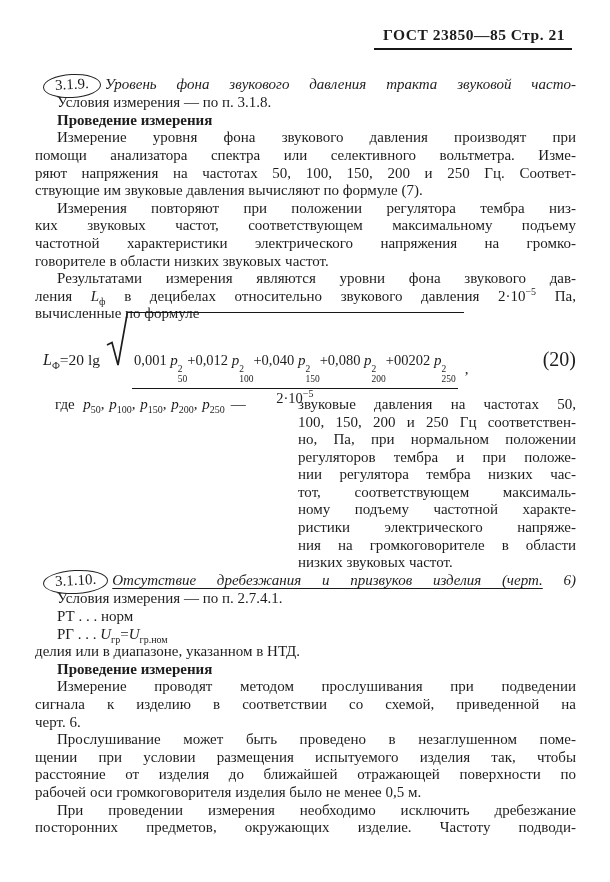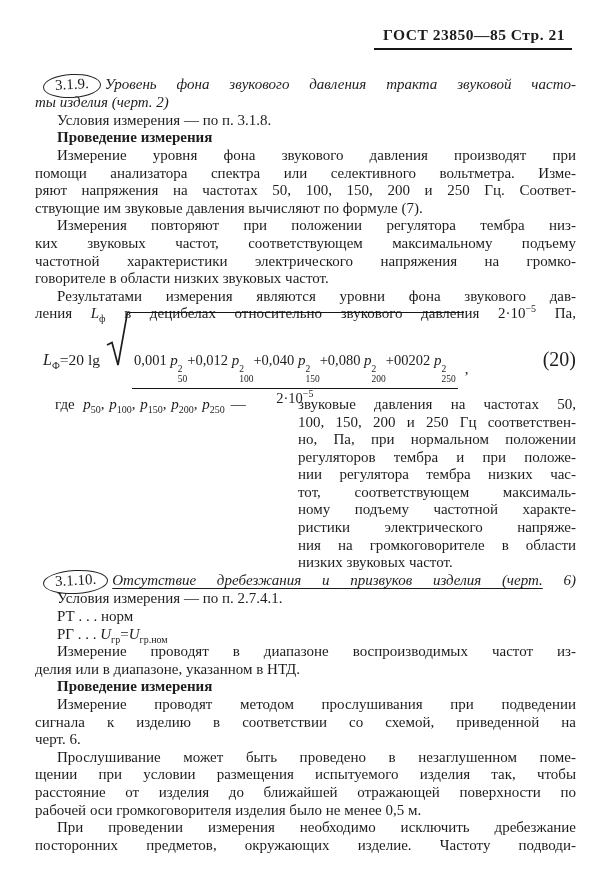--- a/index.html
+++ b/index.html
@@ -66,37 +66,37 @@
 
 <div class="page">
 
   <div class="hdr">
     <span class="hdr-in">ГОСТ 23850—85 Стр. 21</span>
   </div>
 
   <div class="ln j ind">
     <span class="circled">3.1.9.</span><span class="it">Уровень фона звукового давления тракта звуковой часто-</span>
   </div>
-  <div class="ln last it">ты изделия (черт. 2)</div>
 
   <div class="ln last ind">Условия измерения — по п. 3.1.8.</div>
   <div class="ln last ind bold">Проведение измерения</div>
 
   <div class="ln j ind">Измерение уровня фона звукового давления производят при</div>
   <div class="ln j">помощи анализатора спектра или селективного вольтметра. Изме-</div>
   <div class="ln j">ряют напряжения на частотах 50, 100, 150, 200 и 250 Гц. Соответ-</div>
   <div class="ln last">ствующие им звуковые давления вычисляют по формуле (7).</div>
 
   <div class="ln j ind">Измерения повторяют при положении регулятора тембра низ-</div>
   <div class="ln j">ких звуковых частот, соответствующем максимальному подъему</div>
   <div class="ln j">частотной характеристики электрического напряжения на громко-</div>
   <div class="ln last">говорителе в области низких звуковых частот.</div>
 
   <div class="ln j ind">Результатами измерения являются уровни фона звукового дав-</div>
   <div class="ln j"><span>ления </span><i>L</i><sub>ф</sub><span> в децибелах относительно звукового давления 2·10</span><sup>−5</sup><span> Па,</span></div>
+  <div class="ln last">вычисленные по формуле</div>
 
   <div class="formula">
     <span class="f-lhs"><i>L</i><sub>Ф</sub><span>=20 lg</span></span>
     <span class="sqrtwrap">
       <svg class="radsvg" width="22" height="56" viewBox="0 0 22 56">
           <path d="M1 33 L6 30.5 L12 53 L21.3 1.2" fill="none" stroke="#1d1d1d" stroke-width="1.7"></path>
         </svg>
       <span class="radicand">
         <span class="frac">
           <span class="fnum"><span>0,001 </span><span class="pterm"><i>p</i><span class="stack">
@@ -142,21 +142,20 @@
     </div>
   </div>
 
   <div class="ln j ind">
     <span class="circled">3.1.10.</span><span class="it uline">Отсутствие дребезжания и призвуков изделия (черт.</span><span class="it"> 6)</span>
   </div>
   <div class="ln last ind">Условия измерения — по п.  2.7.4.1.</div>
   <div class="ln last ind">РТ . . . норм</div>
   <div class="ln last ind"><span>РГ . . . </span><i>U</i><sub>гр</sub><span>=</span><i>U</i><sub>гр.ном</sub></div>
 
-  <div class="ln j ind">Измерение проводят в диапазоне воспроизводимых частот из-</div>
   <div class="ln last">делия или в диапазоне, указанном в НТД.</div>
 
   <div class="ln last ind bold">Проведение измерения</div>
 
   <div class="ln j ind">Измерение проводят методом прослушивания при подведении</div>
   <div class="ln j">сигнала к изделию в соответствии со схемой, приведенной на</div>
   <div class="ln last">черт. 6.</div>
 
   <div class="ln j ind">Прослушивание может быть проведено в незаглушенном поме-</div>
   <div class="ln j">щении при условии размещения испытуемого изделия так, чтобы</div>

